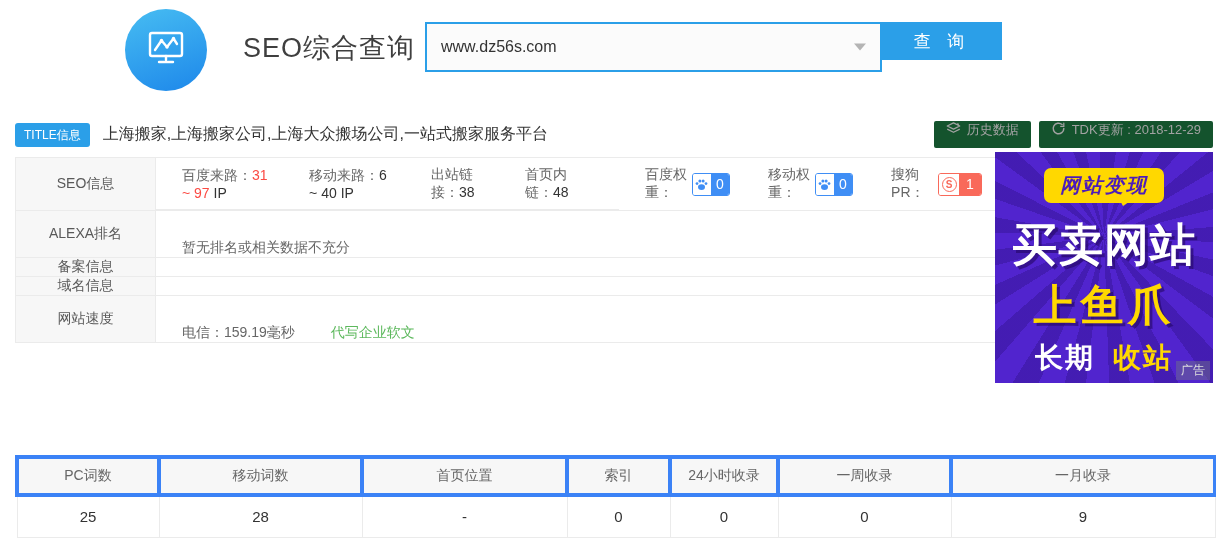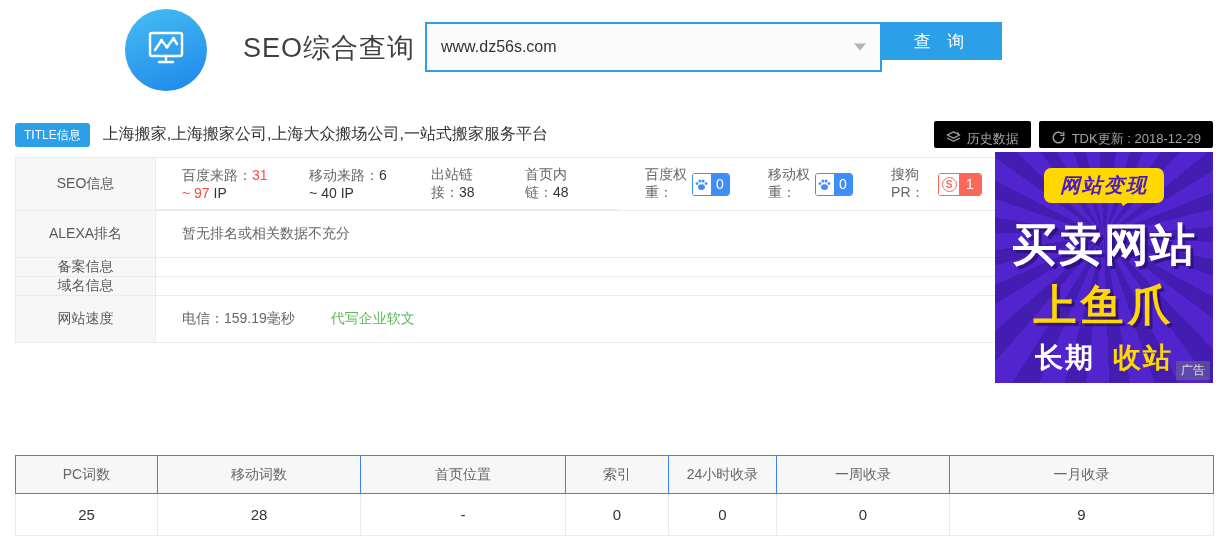--- a/index.html
+++ b/index.html
@@ -20,31 +20,31 @@
   .caret { position:absolute; right:16px; top:50%; transform:translateY(-50%); width:0; height:0;
            border-left:6px solid transparent; border-right:6px solid transparent; border-top:7px solid #b4b4b4; cursor:pointer; }
   .query-btn { width:120px; height:38px; background:#2b9fe8; color:#fff; font-size:17px; border:none;
                letter-spacing:6px; cursor:pointer; font-family:inherit; }
 
   
   .title-bar { position:absolute; left:15px; width:1198px; top:121px; height:27px; display:flex; align-items:center; }
   .badge { background:#2b9fe8; color:#fff; font-size:12px; padding:0 9px; height:24px; line-height:24px; border-radius:3px; flex:none; }
   .title-text { margin-left:13px; font-size:16px; color:#333; }
   .bar-right { margin-left:auto; display:flex; gap:8px; }
-  .bar-btn { background:#000000; color:#a2a2a2; font-size:13px; height:27px; padding:0 12px;
-             display:flex; align-items:flex-end; gap:6px; border:none; border-radius:2px; cursor:pointer; font-family:inherit; }
+  .bar-btn { background:#14532d; color:#a2a2a2; font-size:13px; height:27px; padding:0 12px;
+             display:flex; align-items:flex-start; gap:6px; border:none; border-radius:2px; cursor:pointer; font-family:inherit; }
   .bar-btn svg { flex:none; }
 
   
   .info-table { position:absolute; left:15px; top:157px; width:1198px; border:1px solid #ebebeb; font-size:14px; background:#fff; }
   .irow { display:flex; border-bottom:1px solid #ebebeb; }
   .irow:last-child { border-bottom:none; }
   .ilabel { flex:0 0 140px; background:#f7f7f7; border-right:1px solid #ebebeb;
             display:flex; align-items:center; justify-content:center; color:#595959; }
-  .icontent { flex:1; padding-left:26px; display:flex; align-items:center; min-height:46px; color:#666; }
+  .icontent { flex:1; padding-left:26px; display:flex; align-items:flex-end; min-height:46px; color:#666; }
   .icontent-col { flex:1; display:flex; flex-direction:row; }
   .subrow { display:flex; align-items:center; min-height:45px; padding-left:26px; color:#666; }
   .subrow:first-child { border-bottom:1px solid #ebebeb; }
   .stat { margin-right:36px; }
   .lab { color:#666; }
   .val { color:#333; }
   .val-red { color:#fb4a43; }
   .link-blue { color:#3e8fd8; text-decoration:none; cursor:pointer; }
   .link-green { color:#5cb85c; text-decoration:none; cursor:pointer; margin-left:36px; }
   .gray-note { color:#9c9c9c; }
@@ -75,21 +75,21 @@
   .ad-subline { color:#ffd800; font-size:43px; font-weight:900; letter-spacing:4px; margin-top:2px;
                text-shadow:3px 3px 0 rgba(36,6,100,0.6); }
   .ad-tail { margin-top:4px; font-size:28px; font-weight:800; letter-spacing:2px; }
   .ad-tail .w { color:#fff; margin-right:18px; }
   .ad-tail .y { color:#ffd800; }
   .ad-tag { position:absolute; right:3px; bottom:3px; font-size:12px; color:#ddd;
             background:rgba(110,110,135,0.5); padding:1px 5px; }
 
   
   .bottom-table { position:absolute; left:15px; top:455px; width:1198px; border-collapse:collapse; table-layout:fixed; }
-  .bottom-table th { background:#f7f7f7; color:#666; font-weight:normal; font-size:14px; height:38px; border:1px solid #3b82f6; }
+  .bottom-table th { background:#f7f7f7; color:#666; font-weight:normal; font-size:14px; height:38px; border:4px solid #3b82f6; }
   .bottom-table td { color:#333; font-size:15px; height:42px; text-align:center; border:1px solid #ebebeb; background:#fff; }
 </style>
 </head>
 <body>
 
 <div class="container">
 
   <div class="logo">
     <span>
       <svg viewBox="0 0 48 48" width="48" height="48" fill="none" stroke="#ffffff" stroke-width="2.4" stroke-linecap="round" stroke-linejoin="round">

